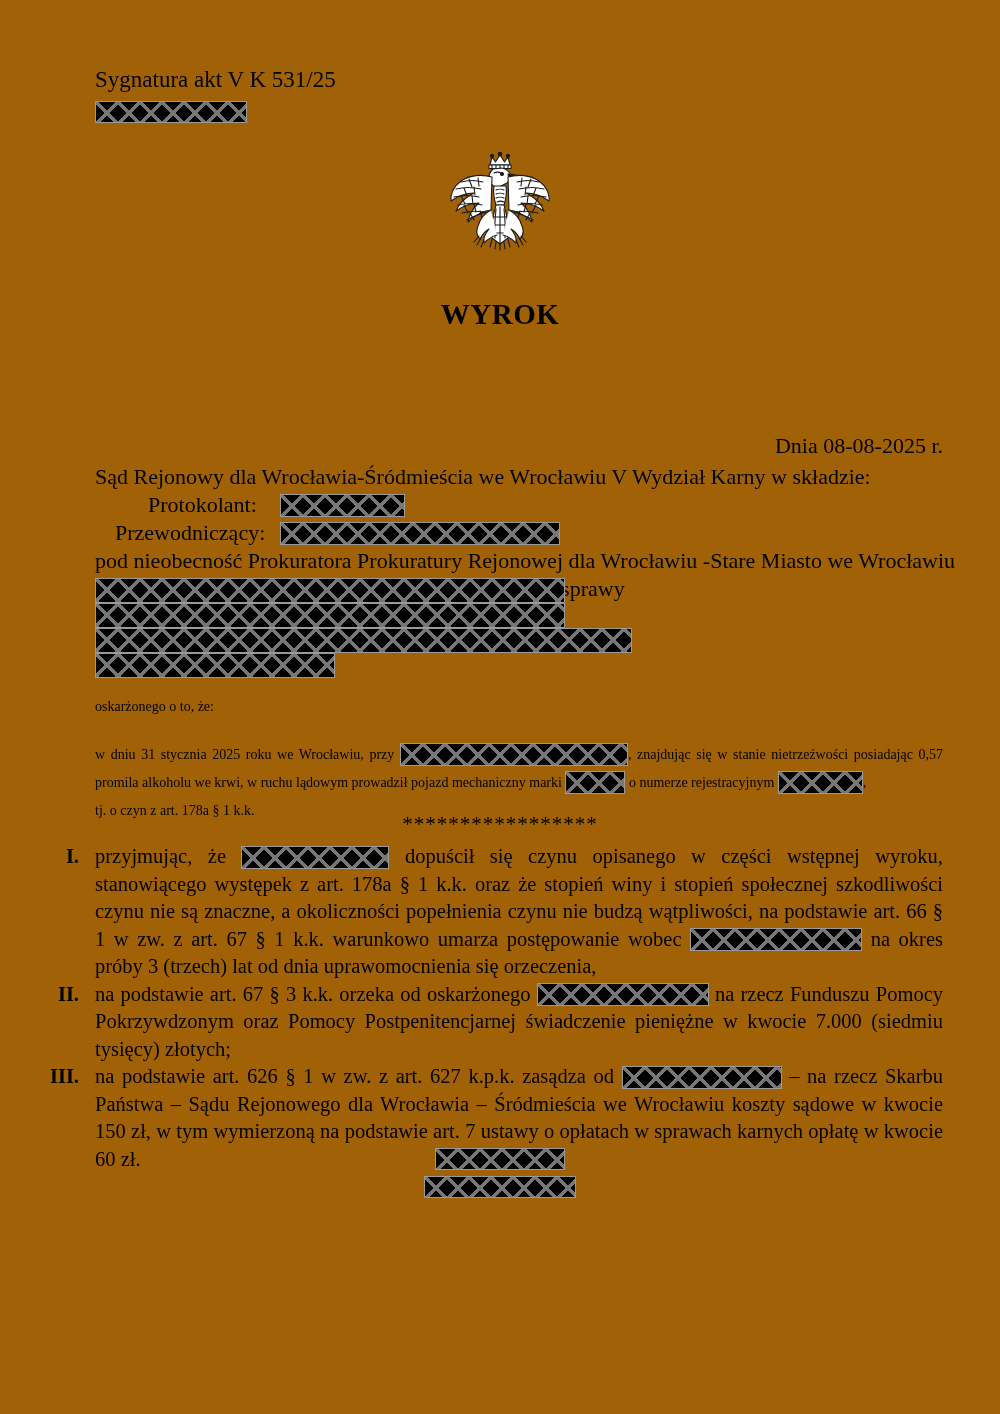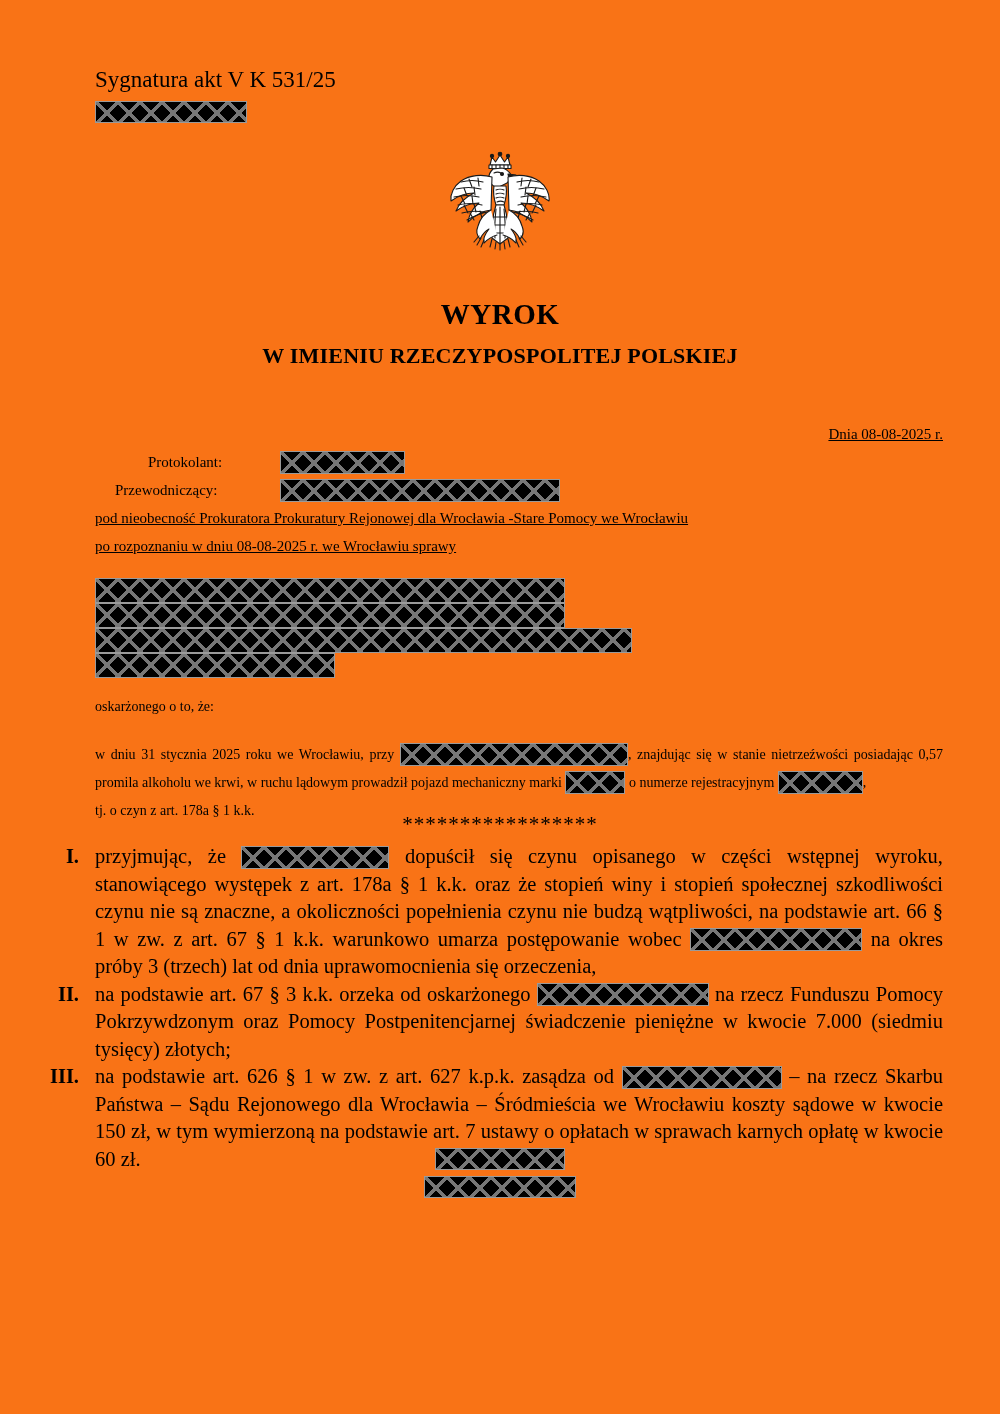--- a/index.html
+++ b/index.html
@@ -10,21 +10,21 @@
   }
   body {
     font-family: "Liberation Serif", "DejaVu Serif", serif;
     color: #000000;
   }
   .page {
     position: relative;
     width: 1000px;
     height: 1414px;
     margin: 0 auto;
-    background: #f97316;
+    background: #a16207;
     overflow: hidden;
   }
 
   
   .redact {
     display: inline-block;
     vertical-align: middle;
     background-color: #000000;
     background-image:
       linear-gradient(45deg,  transparent 44%, #777 44%, #777 56%, transparent 56%),
@@ -87,25 +87,24 @@
     text-align: center;
     font-size: 22px;
     font-weight: bold;
     letter-spacing: 0.2px;
   }
 
   
   .body-block {
     position: absolute;
     left: 95px;
-    top: 420px;
+    top: 432px;
     width: 848px;
-    font-size: 15px;
+    font-size: 22px;
     line-height: 28px;
-    text-decoration: underline;
   }
   .date-line {
     text-align: right;
     white-space: nowrap;
   }
   .court-line {
     white-space: nowrap;
     margin-top: 3px;
   }
   .role-row {
@@ -252,36 +251,36 @@
         <path d="M55 67 C49 70 44 76 42 83 C40 88 41 93 44 96 C46 92 49 88 53 86 C49 91 47 96 48 100 C52 96 57 93 61 92" fill="#ffffff"></path>
         <path d="M73 67 C79 70 84 76 86 83 C88 88 87 93 84 96 C82 92 79 88 75 86 C79 91 81 96 80 100 C76 96 71 93 67 92" fill="#ffffff"></path>
 
         <path d="M43 93 L38 99 M45 95 L41 102 M48 97 L45 104 M85 93 L90 99 M83 95 L87 102 M80 97 L83 104"></path>
         <path d="M56 96 L54 104 M60 99 L59 106 M64 100 L64 107 M68 99 L69 106 M72 96 L74 104"></path>
       </g>
     </svg>
   </div>
 
   <div class="title-main">WYROK</div>
-  <div class="title-sub">W IMIENIU RZECZYPOSPOLITEJ POLSKIEJ</div>
 
   <div class="body-block">
     <div class="date-line">Dnia 08-08-2025 r.</div>
+    <div class="court-line">Sąd Rejonowy dla Wrocławia-Śródmieścia we Wrocławiu V Wydział Karny w składzie:</div>
 
     <div class="role-row">
       <span class="role-label indent2">Protokolant:</span>
       <span class="redact role-redact" style="left:185px; width:125px;"></span>
     </div>
 
     <div class="role-row">
       <span class="role-label">Przewodniczący:</span>
       <span class="redact role-redact" style="left:185px; width:280px;"></span>
     </div>
 
-    <div class="plain-line">pod nieobecność Prokuratora Prokuratury Rejonowej dla Wrocławia -Stare Pomocy we Wrocławiu</div>
+    <div class="plain-line">pod nieobecność Prokuratora Prokuratury Rejonowej dla Wrocławiu -Stare Miasto we Wrocławiu</div>
     <div class="plain-line">po rozpoznaniu w dniu 08-08-2025 r. we Wrocławiu sprawy</div>
   </div>
 
   <div class="redact-stack">
     <span class="redact" style="width:470px;"></span>
     <span class="redact" style="width:470px;"></span>
     <span class="redact" style="width:537px;"></span>
     <span class="redact" style="width:240px;"></span>
   </div>
 

